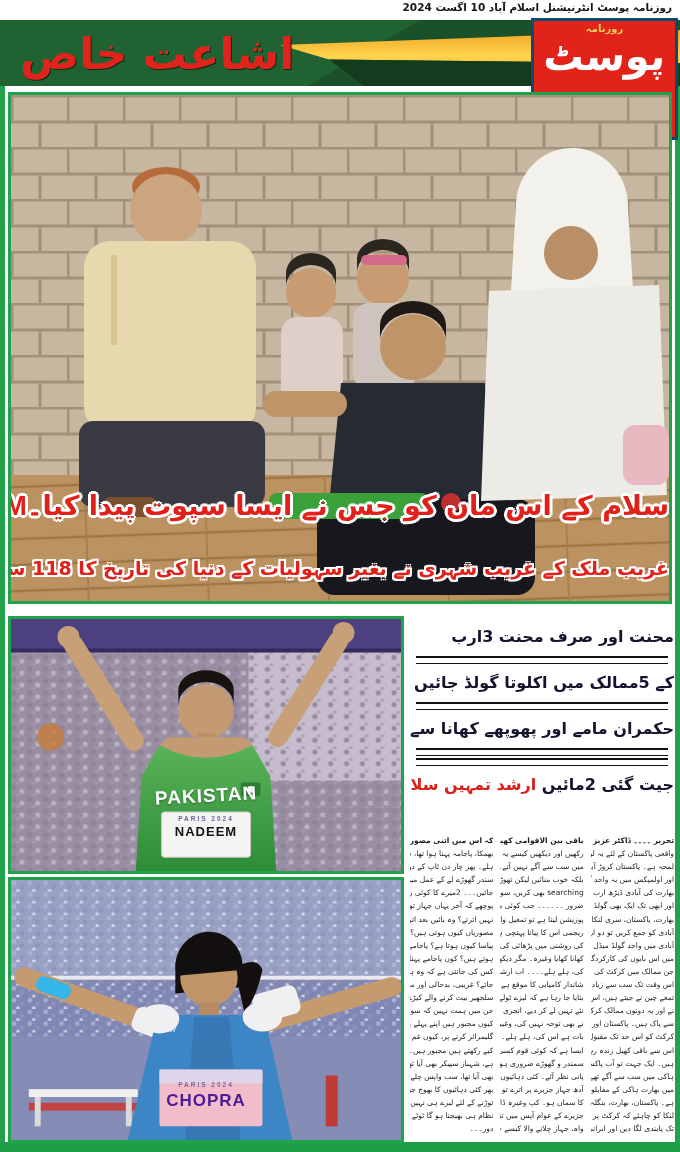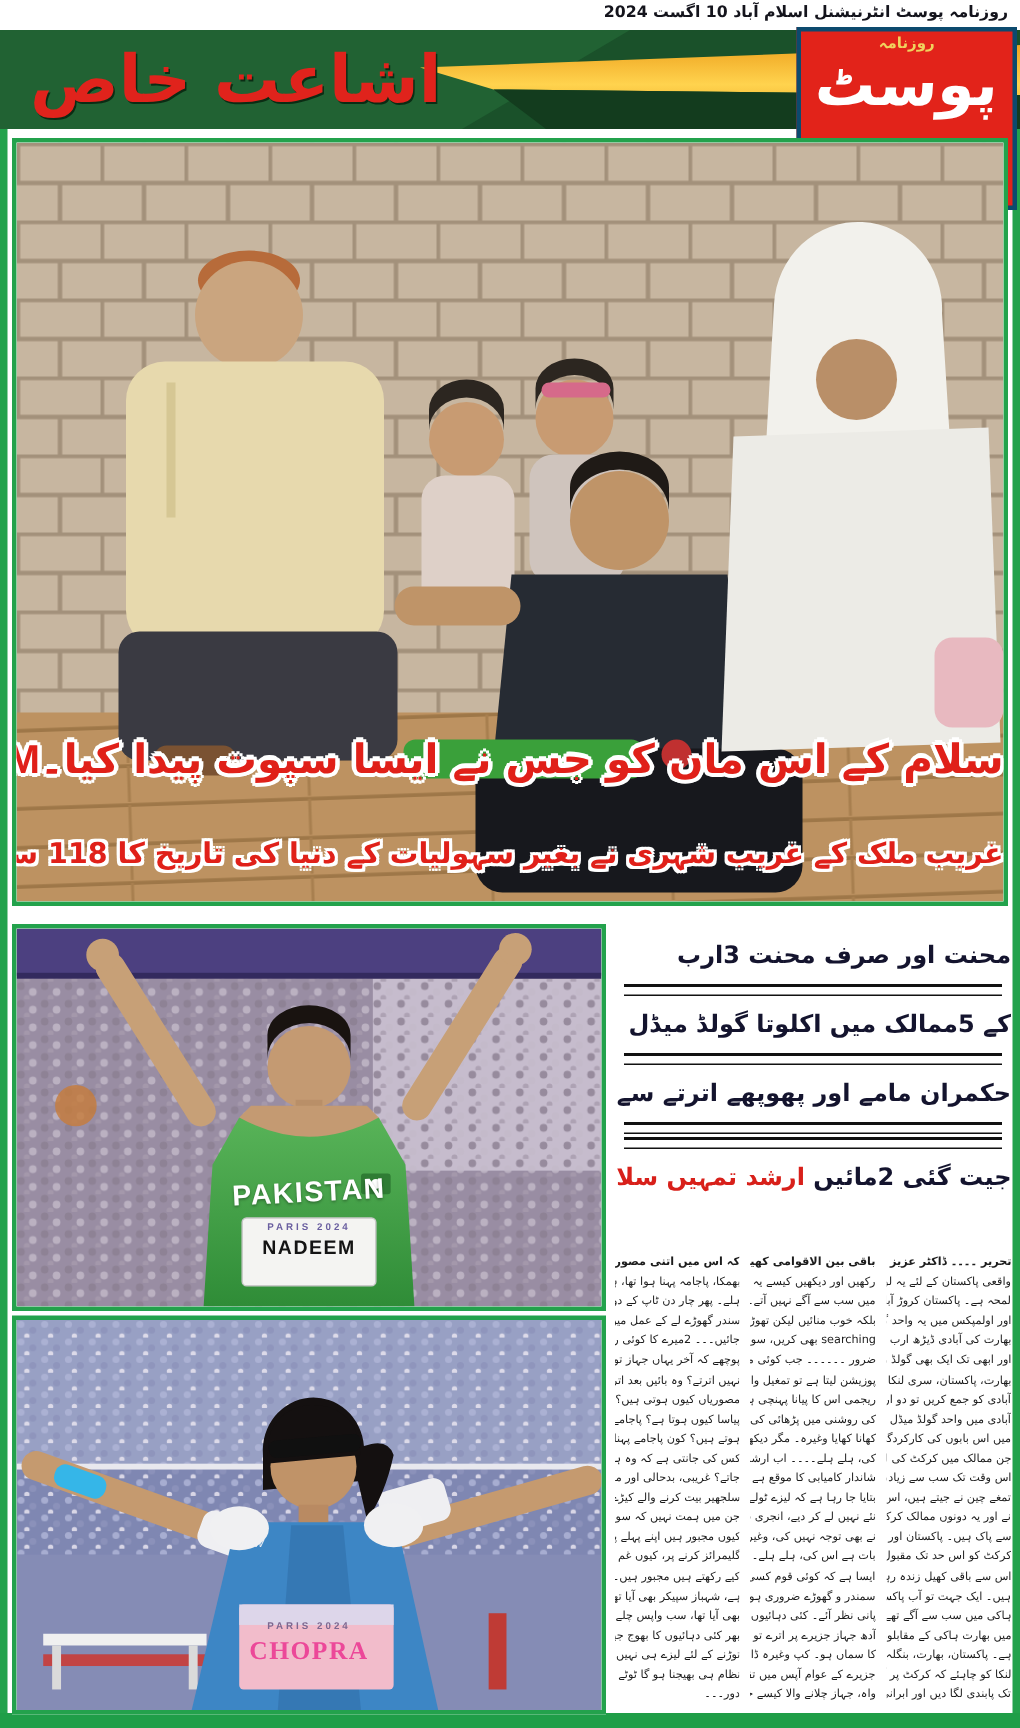--- a/index.html
+++ b/index.html
@@ -70,21 +70,21 @@
   .article .acol .line:first-child{font-weight:bold;}
 
   
   .bib{position:absolute;left:0;right:0;text-align:center;font-family:"Liberation Sans",sans-serif;}
   .pakistan-label{top:166px;color:#fff;font-weight:bold;font-size:19px;letter-spacing:1px;
                   transform:rotate(-3deg);text-shadow:0 1px 2px rgba(0,0,0,.35);}
   .nadeem-paris{top:196px;font-size:6.5px;letter-spacing:2px;color:#6a5fa0;font-weight:bold;}
   .nadeem-label{top:205px;font-size:13px;font-weight:bold;color:#141414;letter-spacing:1px;}
   .jsw-label{top:146px;left:150px;right:auto;font-size:7px;font-style:italic;color:#f0f0f5;}
   .chopra-paris{top:201px;font-size:6.5px;letter-spacing:2px;color:#7d6890;font-weight:bold;}
-  .chopra-label{top:211px;font-size:17px;font-weight:bold;color:#ec4899;letter-spacing:1px;font-family:Liberation Serif, serif;}
+  .chopra-label{top:211px;font-size:17px;font-weight:bold;color:#4c1d95;letter-spacing:1px;}
 </style>
 </head>
 <body>
 
 <div class="page">
 
   <div class="abs dateline">روزنامہ پوسٹ انٹرنیشنل اسلام آباد 10 اگست 2024</div>
 
   <div class="abs rail left"></div>
   <div class="abs rail right"></div>
@@ -246,23 +246,23 @@
       <rect x="150" y="194" width="104" height="14" fill="#ddd6ea"></rect>
     </svg>
     <div class="bib jsw-label">JSW</div>
     <div class="bib chopra-paris">PARIS 2024</div>
     <div class="bib chopra-label">CHOPRA</div>
   </div>
 
   <div class="abs col-head">
     <div class="hline">محنت اور صرف محنت 3ارب</div>
     <div class="rule"></div>
-    <div class="hline">کے 5ممالک میں اکلوتا گولڈ میڈل</div>
+    <div class="hline">کے 5ممالک میں اکلوتا گولڈ جائیں</div>
     <div class="rule"></div>
-    <div class="hline">حکمران مامے اور پھوپھے اترتے سے</div>
+    <div class="hline">حکمران مامے اور پھوپھے کھانا سے</div>
     <div class="rule"></div>
     <div class="rule"></div>
     <div class="hline">
       <span>جیت گئی 2مائیں </span><span class="red">ارشد تمہیں سلام</span>
     </div>
   </div>
 
   <div class="abs article">
     <div class="acol">
         <div class="line">تحریر ۔۔۔۔ ڈاکٹر عزیز سروہیہ</div>

